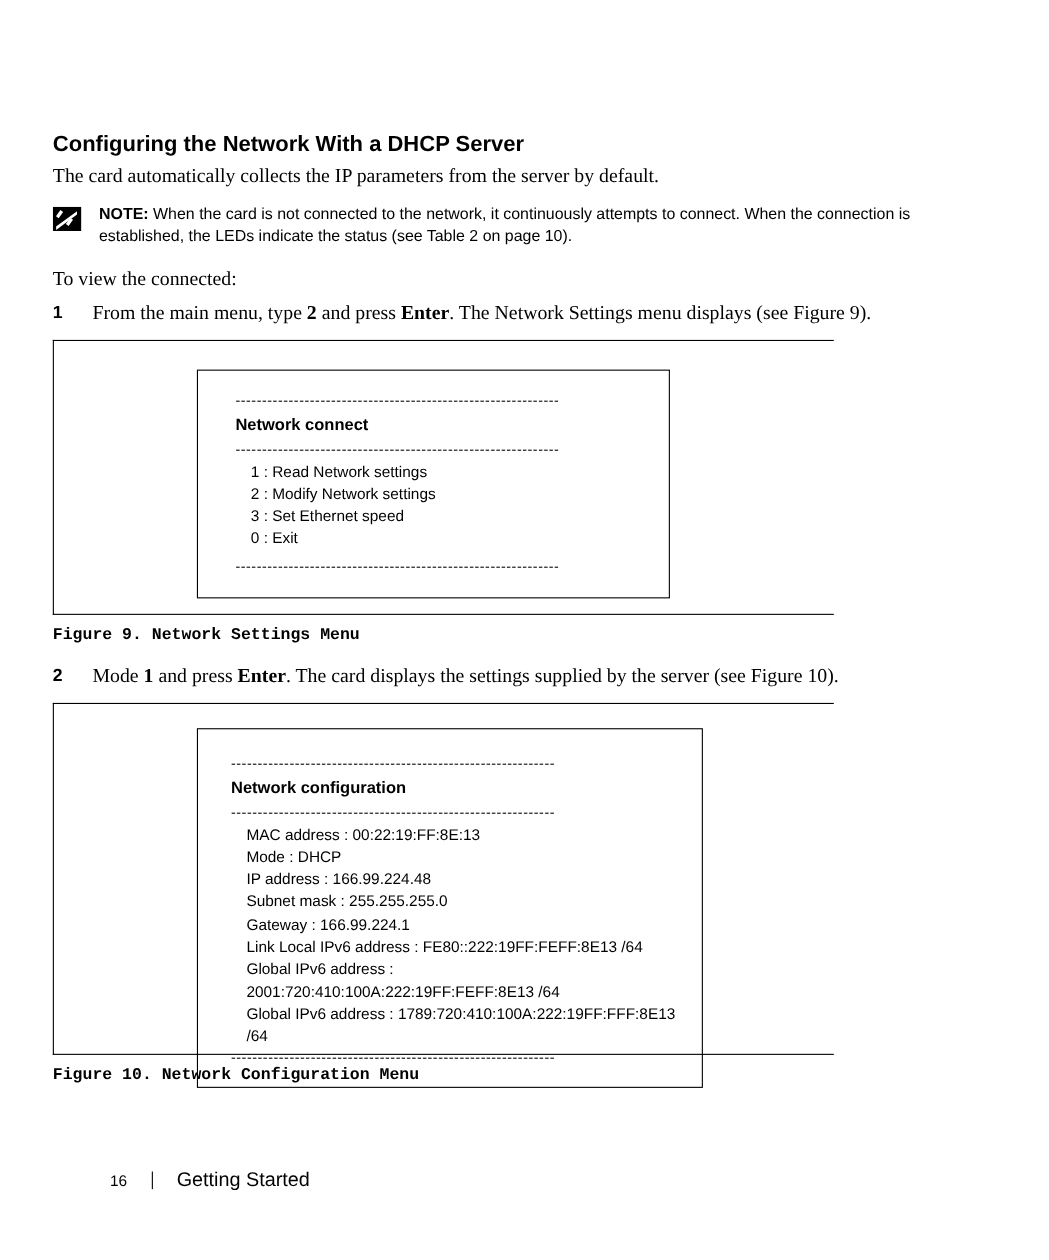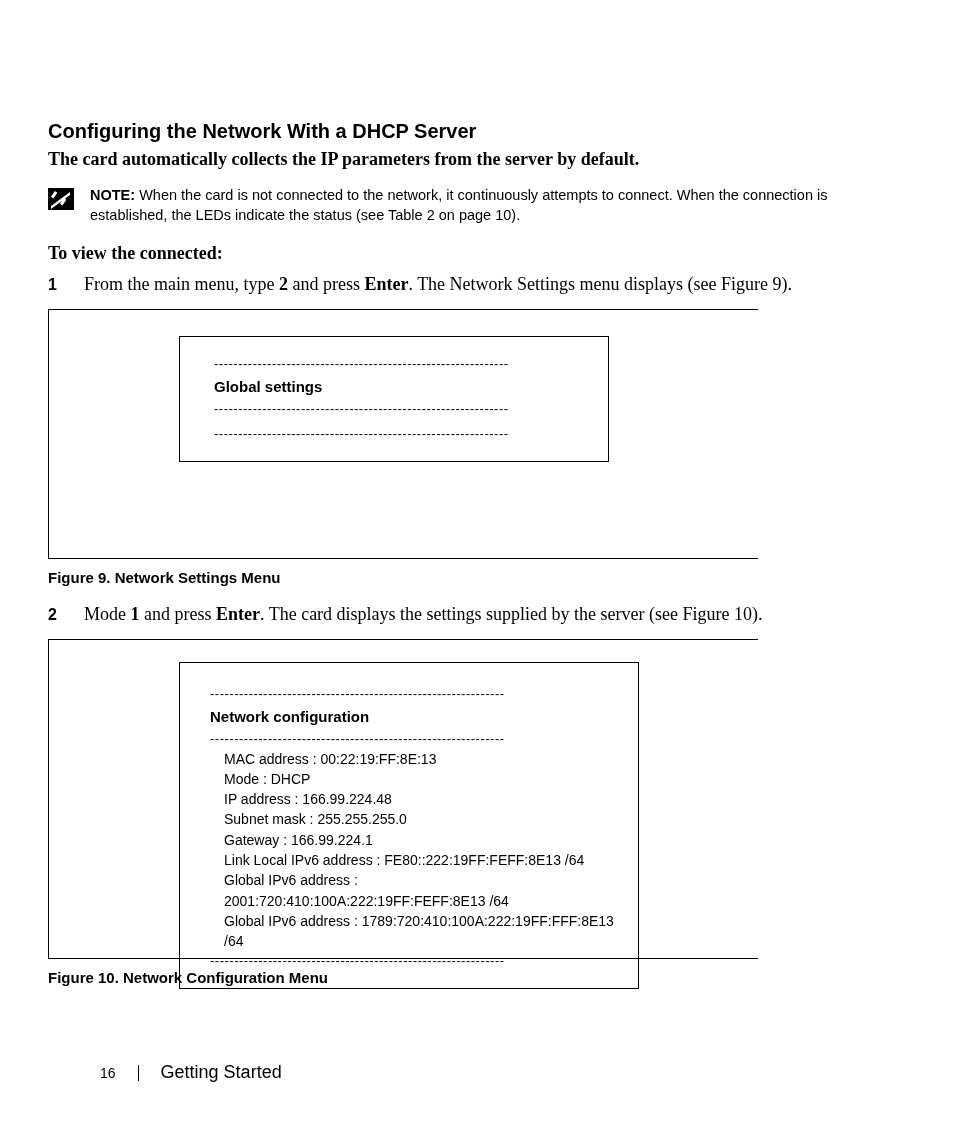--- a/index.html
+++ b/index.html
@@ -21,21 +21,20 @@
 
   h2.section-title {
     font-family: "Arial Narrow", Arial, Helvetica, sans-serif;
     font-weight: 700;
     font-size: 20px;
     margin: 0 0 6px 0;
   }
   p.body {
     margin: 2px 0 16px 0;
     font-size: 18px;
-    font-weight: bold;
   }
   .note-row {
     display: flex;
     align-items: flex-start;
     gap: 16px;
     margin: 4px 0 18px 0;
   }
   .note-icon {
     flex: 0 0 auto;
     margin-top: 2px;
@@ -88,21 +87,21 @@
     letter-spacing: 0.5px;
   }
   .menu-heading {
     font-family: "Arial Narrow", Arial, Helvetica, sans-serif;
     font-weight: 700;
     font-size: 15px;
     margin: 2px 0;
   }
   .menu-items { padding-left: 14px; }
   .caption {
-    font-family: Liberation Sans, sans-serif;
+    font-family: Liberation Mono, monospace;
     font-weight: 700;
     font-size: 15px;
     margin: 10px 0 18px 0;
   }
 
   .footer {
     position: absolute;
     left: 100px;
     bottom: 62px;
     display: flex;
@@ -148,22 +147,28 @@
   <div class="step-row">
     <div class="step-num">1</div>
     <div class="step-body">
       <span>From the main menu, type </span><b>2</b><span> and press </span><b>Enter</b><span>. The Network Settings menu displays (see Figure 9).</span>
     </div>
   </div>
 
   <div class="figure-outer" style="height:250px;">
     <div class="figure-inner">
       <div class="dash-line">-------------------------------------------------------------</div>
-      <div class="menu-heading">Global settings</div>
-      <div class="dash-line">-------------------------------------------------------------</div>
+      <div class="menu-heading">Network connect</div>
+      <div class="dash-line">-------------------------------------------------------------</div>
+      <div class="menu-items">
+        <div>1 : Read Network settings</div>
+        <div>2 : Modify Network settings</div>
+        <div>3 : Set Ethernet speed</div>
+        <div>0 : Exit</div>
+      </div>
       <div class="dash-line" style="margin-top:6px;">-------------------------------------------------------------</div>
     </div>
   </div>
   <div class="caption">Figure 9. Network Settings Menu</div>
 
   <div class="step-row">
     <div class="step-num">2</div>
     <div class="step-body">
       <span>Mode </span><b>1</b><span> and press </span><b>Enter</b><span>. The card displays the settings supplied by the server (see Figure 10).</span>
     </div>

